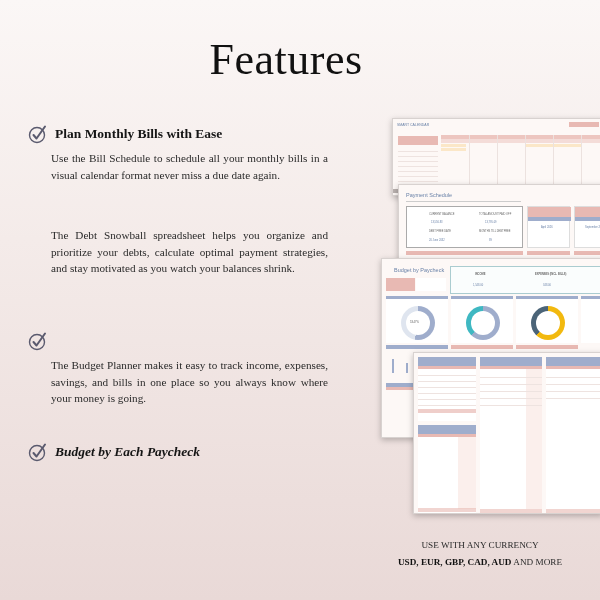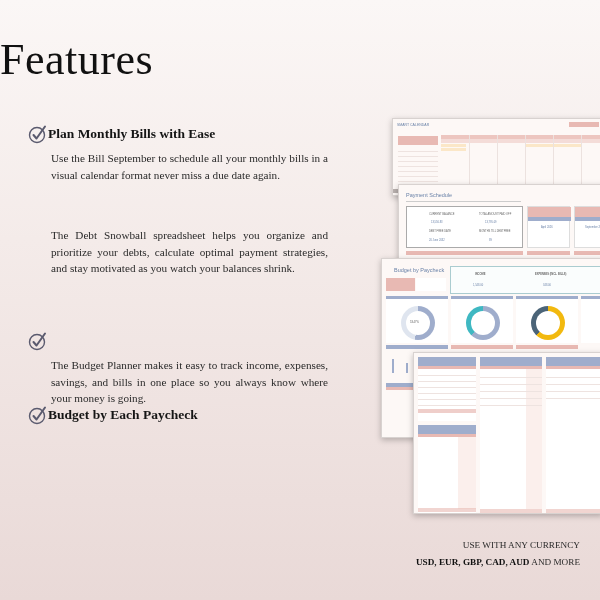--- a/index.html
+++ b/index.html
@@ -5,32 +5,32 @@
   * { box-sizing: border-box; margin: 0; padding: 0; }
   html, body { width: 600px; height: 600px; overflow: hidden; }
   body {
     position: relative;
     background: linear-gradient(180deg, #fbf7f6 0%, #f4ebe9 40%, #e9d9d7 100%);
     font-family: "Liberation Serif", serif;
     color: #1a1a1a;
   }
   .title {
     position: absolute; left: 0; top: 34px; width: 572px;
-    text-align: left; font-size: 44px; font-weight: normal;
+    text-align: center; font-size: 44px; font-weight: normal;
     color: #111; letter-spacing: 0.5px;
   }
   .feature { position: absolute; left: 28px; width: 300px; }
-  .feature .head { display: flex; align-items: center; gap: 0; height: 20px; text-align: center; }
+  .feature .head { display: flex; align-items: center; gap: 7px; height: 20px; text-align: center; }
   .feature .check { width: 20px; height: 20px; flex: 0 0 20px; }
   .feature .ftitle { font-weight: bold; font-size: 13.5px; color: #151515; }
   .feature .fdesc {
     margin-left: 23px; margin-top: 6px; font-size: 11.2px; line-height: 16.5px;
     text-align: justify; color: #2a2a2a;
   }
-  .currency { position: absolute; left: 380px; width: 200px; text-align: right; font-size: 9.2px; color: #2a2a2a; }
+  .currency { position: absolute; left: 380px; width: 200px; text-align: center; font-size: 9.2px; color: #2a2a2a; }
   .currency.l1 { top: 540px; }
   .currency.l2 { top: 557px; }
   .currency b { font-weight: bold; color: #111; }
 
   
   .sheet {
     position: absolute; background: #fdf8f6; border: 1px solid #d8d2d0;
     box-shadow: 0 2px 6px rgba(0,0,0,0.25); overflow: hidden;
     font-family: "Liberation Sans", sans-serif;
   }
@@ -48,38 +48,38 @@
 <h1 class="title">Features</h1>
 
 <div class="feature" style="top:124px;">
   <div class="head">
     <svg class="check" viewBox="0 0 20 20">
       <circle cx="9" cy="11" r="7.5" fill="none" stroke="#5a5a6e" stroke-width="1.4"></circle>
       <path d="M5.5 11 L8.5 14.5 L17 2.5" fill="none" stroke="#5a5a6e" stroke-width="2" stroke-linecap="round" stroke-linejoin="round"></path>
     </svg>
     <span class="ftitle">Plan Monthly Bills with Ease</span>
   </div>
-  <p class="fdesc">Use the Bill September to schedule all your monthly bills in a visual calendar format  never miss a due date again.</p>
+  <p class="fdesc">Use the Bill Schedule to schedule all your monthly bills in a visual calendar format  never miss a due date again.</p>
 </div>
 
 <div class="feature" style="top:221px;">
   <p class="fdesc">The Debt Snowball spreadsheet helps you organize and prioritize your debts, calculate optimal payment strategies, and stay motivated as you watch your balances shrink.</p>
 </div>
 
 <div class="feature" style="top:331px;">
   <div class="head">
     <svg class="check" viewBox="0 0 20 20">
       <circle cx="9" cy="11" r="7.5" fill="none" stroke="#5a5a6e" stroke-width="1.4"></circle>
       <path d="M5.5 11 L8.5 14.5 L17 2.5" fill="none" stroke="#5a5a6e" stroke-width="2" stroke-linecap="round" stroke-linejoin="round"></path>
     </svg>
   </div>
   <p class="fdesc">The Budget Planner makes it easy to track income, expenses, savings, and bills in one place so you always know where your money is going.</p>
 </div>
 
-<div class="feature" style="top:405px;">
+<div class="feature" style="top:442px;font-style:italic;">
   <div class="head">
     <svg class="check" viewBox="0 0 20 20">
       <circle cx="9" cy="11" r="7.5" fill="none" stroke="#5a5a6e" stroke-width="1.4"></circle>
       <path d="M5.5 11 L8.5 14.5 L17 2.5" fill="none" stroke="#5a5a6e" stroke-width="2" stroke-linecap="round" stroke-linejoin="round"></path>
     </svg>
     <span class="ftitle">Budget by Each Paycheck</span>
   </div>
 </div>
 
 <div class="currency l1">USE WITH ANY CURRENCY</div>

